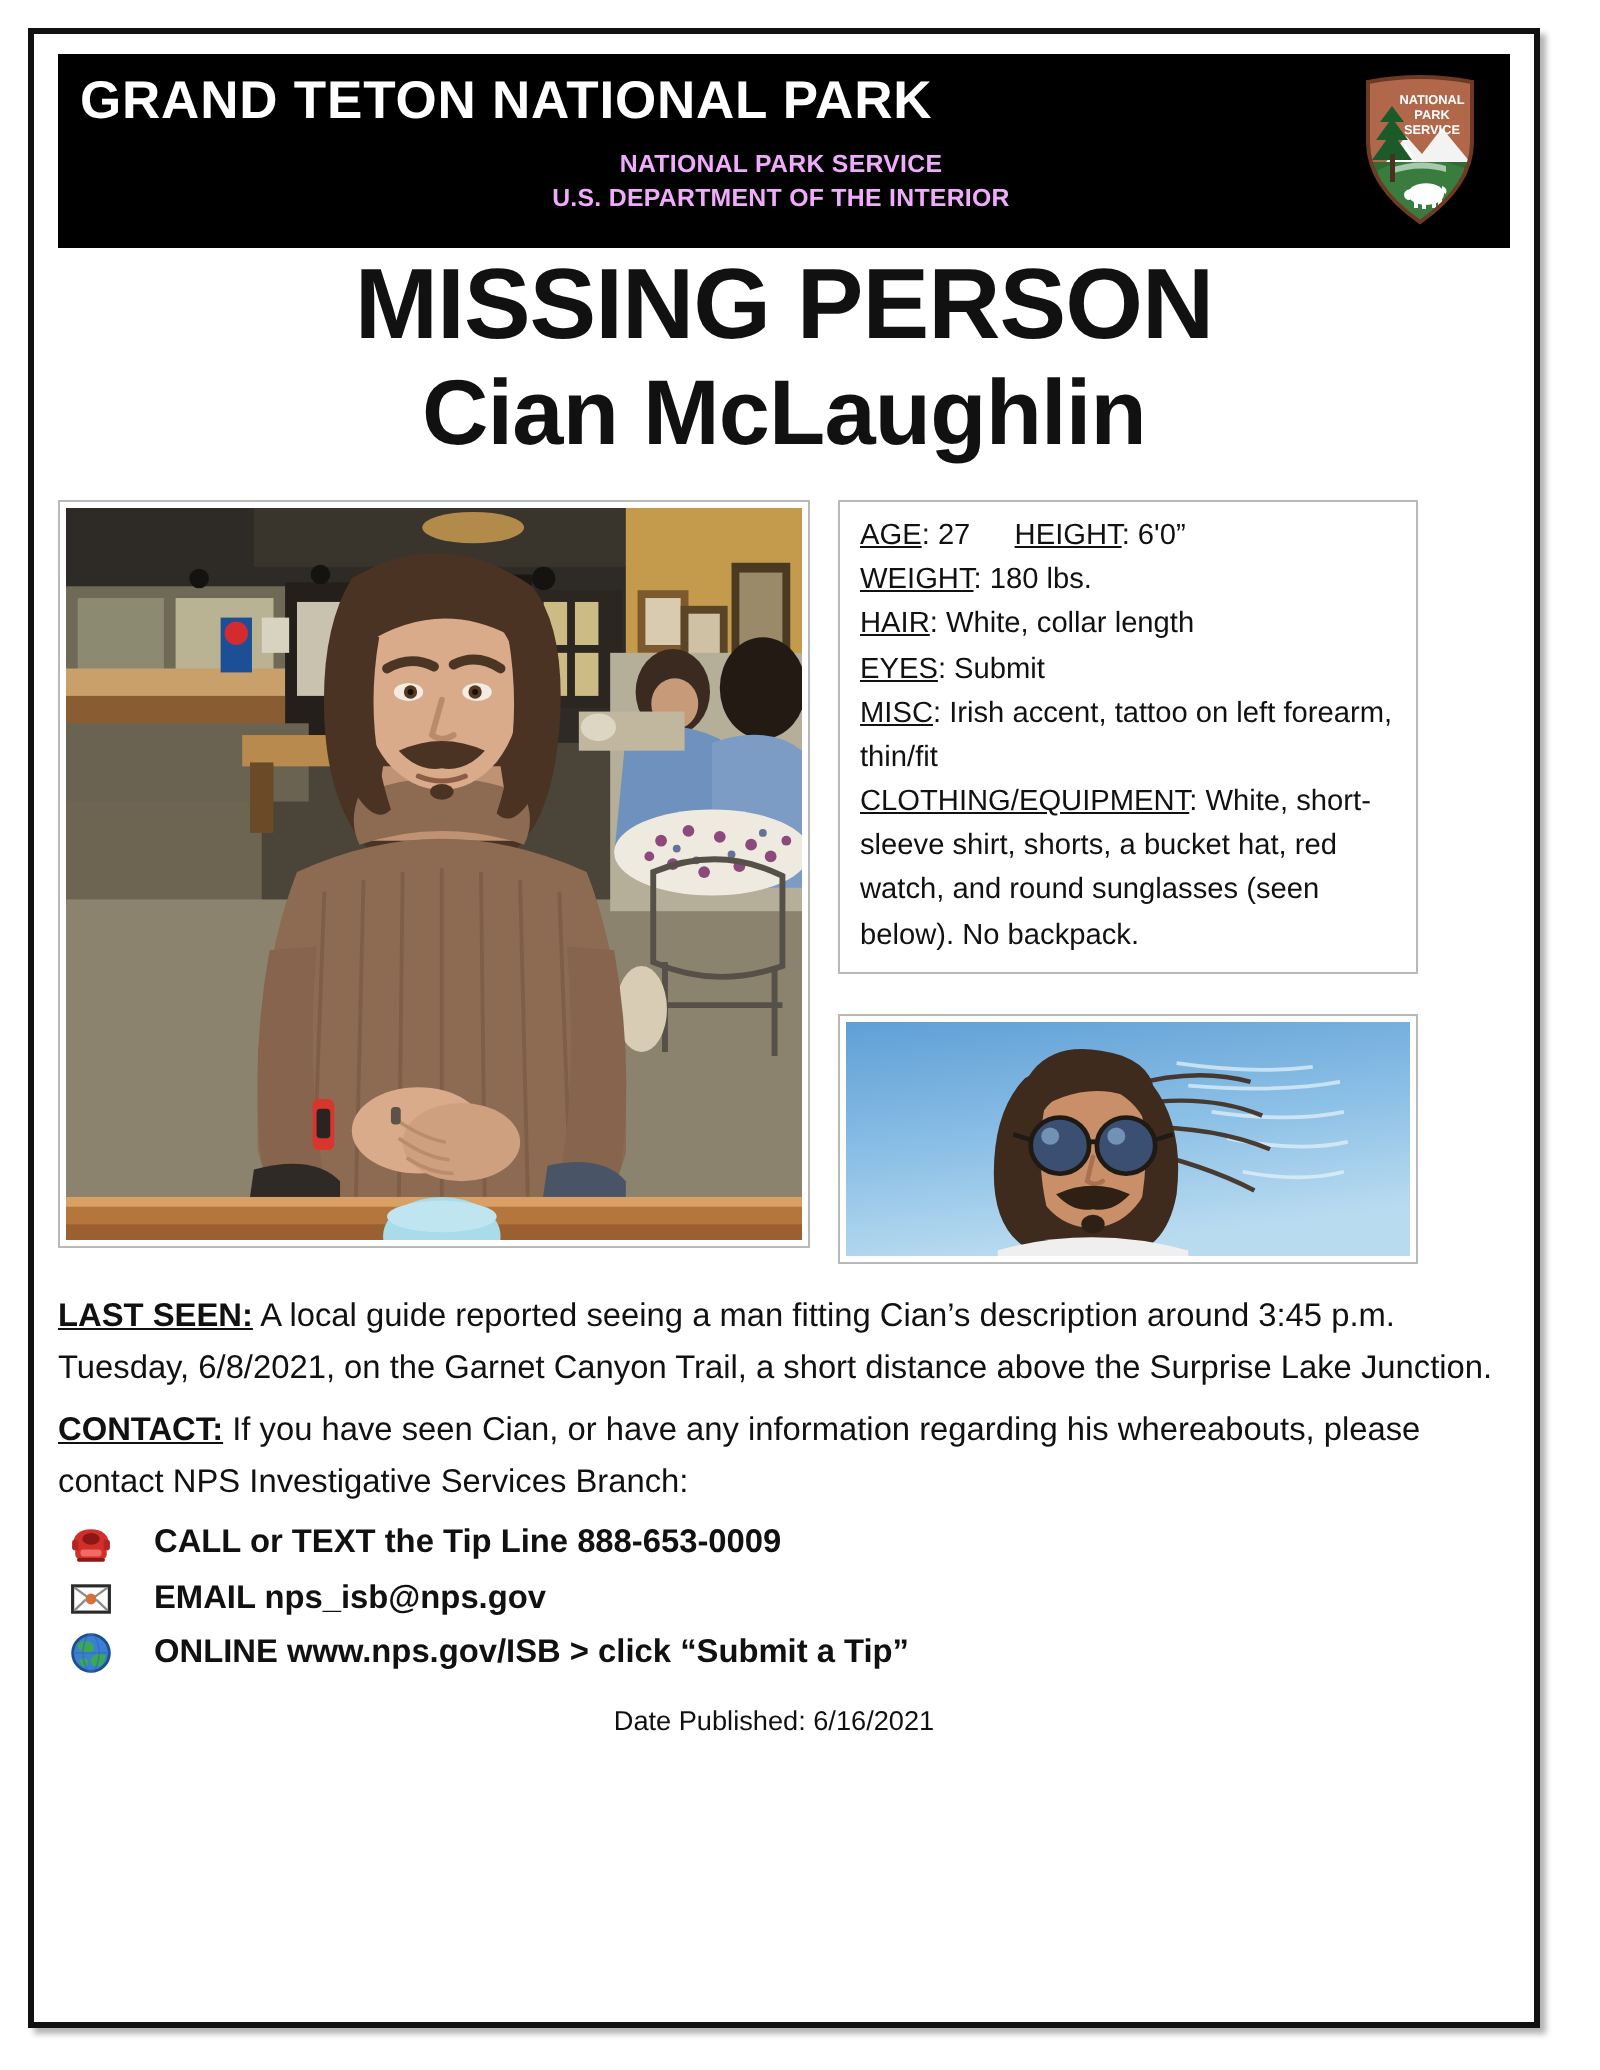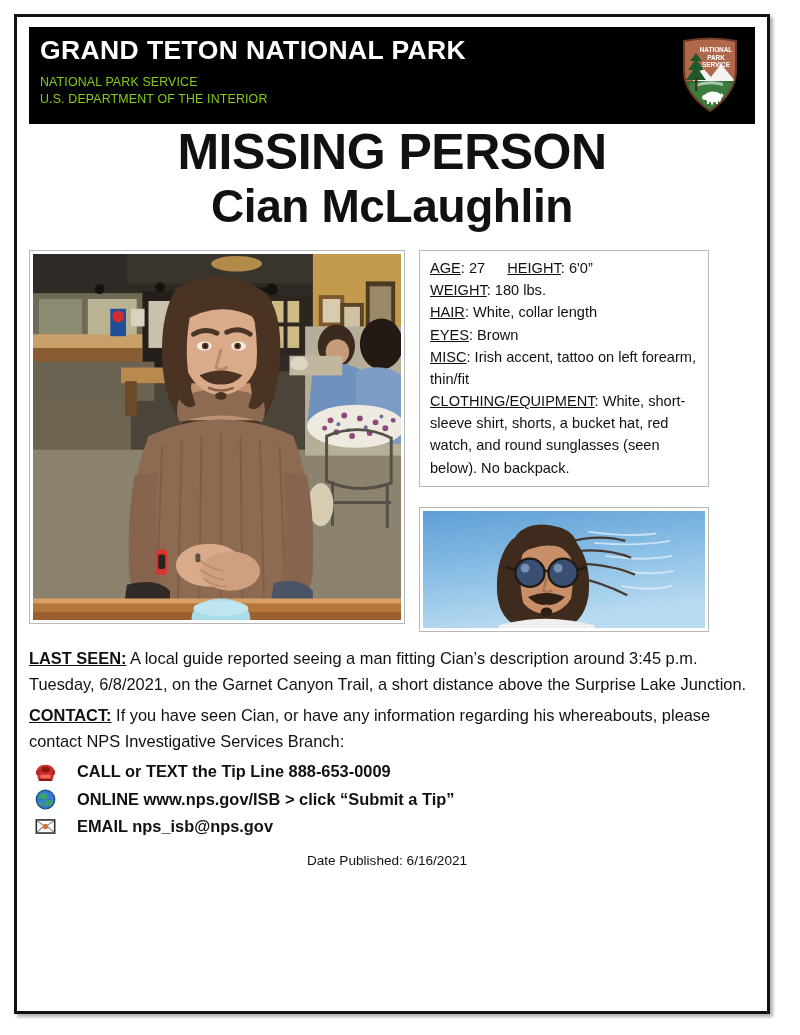--- a/index.html
+++ b/index.html
@@ -43,26 +43,27 @@
   .park-title {
     color: #ffffff;
     font-size: 26.5px;
     font-weight: bold;
     letter-spacing: 0.4px;
     line-height: 1.1;
     margin: 0 0 9px 0;
     white-space: nowrap;
   }
   .agency-line {
-    color: #84cc16;
+    color: #f0abfc;
     font-size: 12.4px;
-    font-weight: normal;
+    font-weight: bold;
     letter-spacing: 0.15px;
     line-height: 1.38;
     white-space: nowrap;
+    text-align: center;
   }
   .nps-logo {
     position: absolute;
     right: 14px; top: 8px;
     width: 62px; height: 78px;
   }
 
   
   .title-block { text-align: center; padding-top: 3px; }
   .missing-title {
@@ -362,21 +363,21 @@
               <span class="gap-2"></span>
               <span class="lbl">HEIGHT</span><span>: </span><span>6'0”</span>
             </div>
             <div class="desc-line">
               <span class="lbl">WEIGHT</span><span>: </span><span>180 lbs.</span>
             </div>
             <div class="desc-line">
               <span class="lbl">HAIR</span><span>: </span><span>White, collar length</span>
             </div>
             <div class="desc-line">
-              <span class="lbl">EYES</span><span>: </span><span>Brown</span>
+              <span class="lbl">EYES</span><span>: </span><span>Submit</span>
             </div>
             <div class="desc-line">
               <span class="lbl">MISC</span><span>: </span><span>Irish accent, tattoo on left forearm, thin/fit</span>
             </div>
             <div class="desc-line">
               <span class="lbl">CLOTHING/EQUIPMENT</span><span>: </span><span>White, short-sleeve shirt, shorts, a bucket hat, red watch, and round sunglasses (seen below). No backpack.</span>
             </div>
           </div>
 
           <div class="photo-frame photo-sec">
@@ -456,41 +457,41 @@
               <rect x="6" y="14.5" width="12" height="4" rx="1.6" fill="#f06b63"></rect>
               <rect x="1.2" y="9" width="3.6" height="6" rx="1.6" fill="#b22520"></rect>
               <rect x="19.2" y="9" width="3.6" height="6" rx="1.6" fill="#b22520"></rect>
               <rect x="4" y="19.4" width="16" height="2.2" rx="1" fill="#8d1714"></rect>
             </svg>
             <span class="ctext">CALL or TEXT the Tip Line 888-653-0009</span>
           </div>
 
           <div class="contact-row">
             <svg class="cicon" viewBox="0 0 24 24">
+              <rect x="1.5" y="4.5" width="21" height="15" fill="#fdfdfd" stroke="#2a2a2a" stroke-width="1.8"></rect>
+              <path d="M2.4 5.4 L12 12.4 L21.6 5.4" fill="none" stroke="#8a8a8a" stroke-width="1.3"></path>
+              <path d="M2.4 18.6 L9 12.4 M21.6 18.6 L15 12.4" fill="none" stroke="#8a8a8a" stroke-width="1.3"></path>
+              <circle cx="12" cy="12" r="3.1" fill="#d4703c"></circle>
+            </svg>
+            <span class="ctext">EMAIL nps_isb@nps.gov</span>
+          </div>
+
+          <div class="contact-row">
+            <svg class="cicon" viewBox="0 0 24 24">
               <circle cx="12" cy="12" r="10.5" fill="#3b7fd4"></circle>
               <path d="M4 7 q4 -3 8 -1 q3 2 1 5 q-3 2 -6 0 q-3 -1 -3 -4 z" fill="#3aa855"></path>
               <path d="M13 14 q4 -3 7 -1 q1 3 -2 6 q-4 2 -6 -1 q-1 -2 1 -4 z" fill="#3aa855"></path>
               <path d="M5 16 q3 -2 5 0 q1 2 -1 4 q-3 0 -4 -4 z" fill="#3aa855"></path>
               <circle cx="12" cy="12" r="10.5" fill="none" stroke="#1d4f8f" stroke-width="1.6"></circle>
               <ellipse cx="12" cy="12" rx="4.6" ry="10.5" fill="none" stroke="#2f6cbb" stroke-width="0.9" opacity="0.7"></ellipse>
               <path d="M1.8 12 L22.2 12" stroke="#2f6cbb" stroke-width="0.9" opacity="0.7"></path>
             </svg>
             <span class="ctext">ONLINE www.nps.gov/ISB &gt; click “Submit a Tip”</span>
           </div>
 
-          <div class="contact-row">
-            <svg class="cicon" viewBox="0 0 24 24">
-              <rect x="1.5" y="4.5" width="21" height="15" fill="#fdfdfd" stroke="#2a2a2a" stroke-width="1.8"></rect>
-              <path d="M2.4 5.4 L12 12.4 L21.6 5.4" fill="none" stroke="#8a8a8a" stroke-width="1.3"></path>
-              <path d="M2.4 18.6 L9 12.4 M21.6 18.6 L15 12.4" fill="none" stroke="#8a8a8a" stroke-width="1.3"></path>
-              <circle cx="12" cy="12" r="3.1" fill="#d4703c"></circle>
-            </svg>
-            <span class="ctext">EMAIL nps_isb@nps.gov</span>
-          </div>
-
         </div>
       </div>
 
       <div class="footer-date">Date Published:  6/16/2021</div>
 
     </div>
   </div>
 </div>
 
 </body></html>

